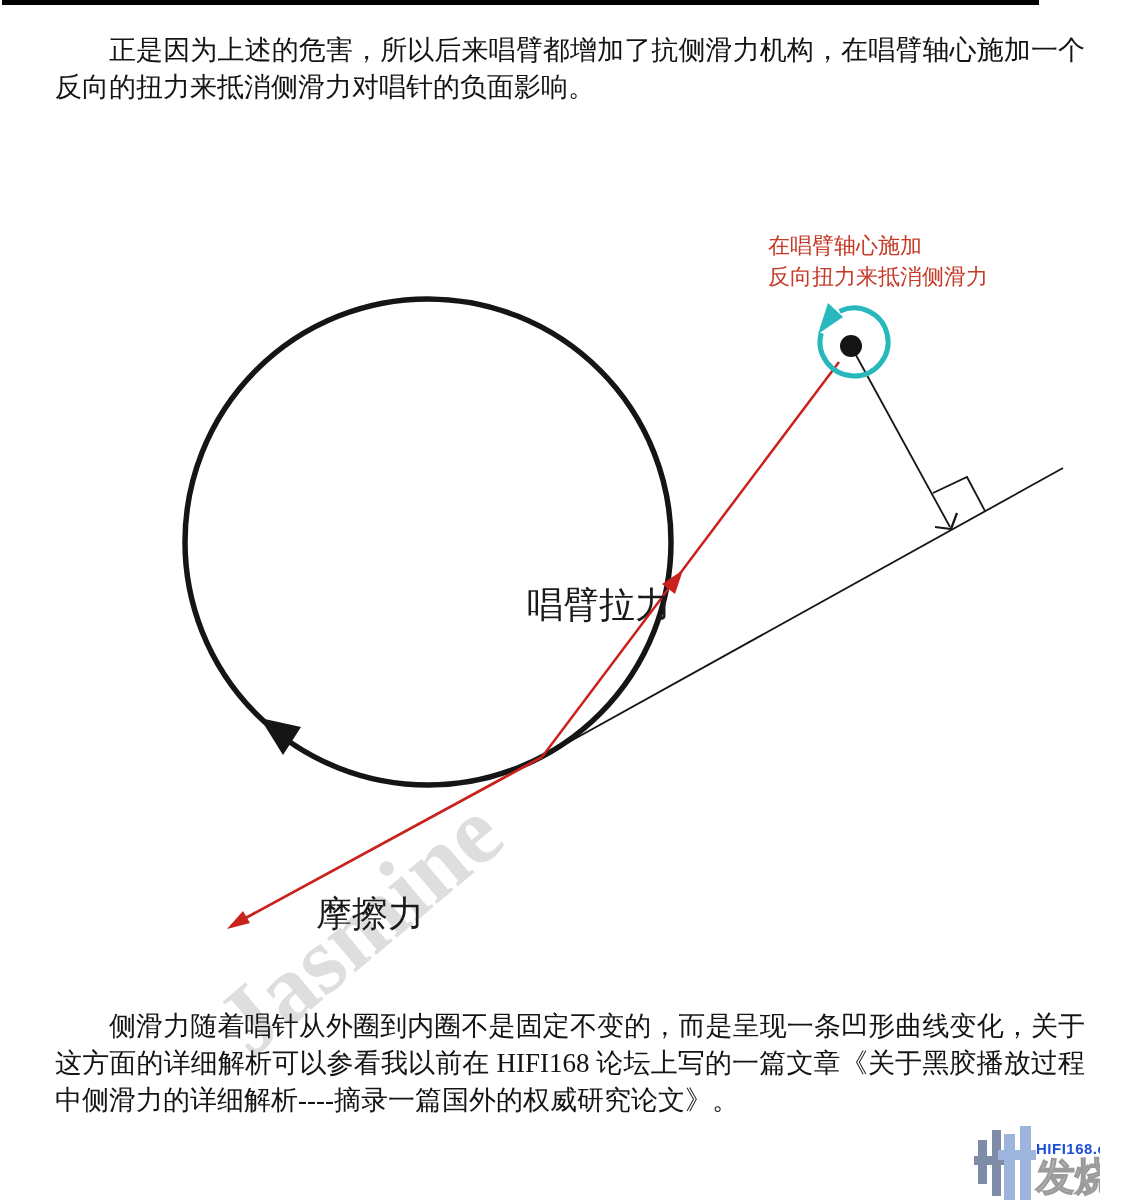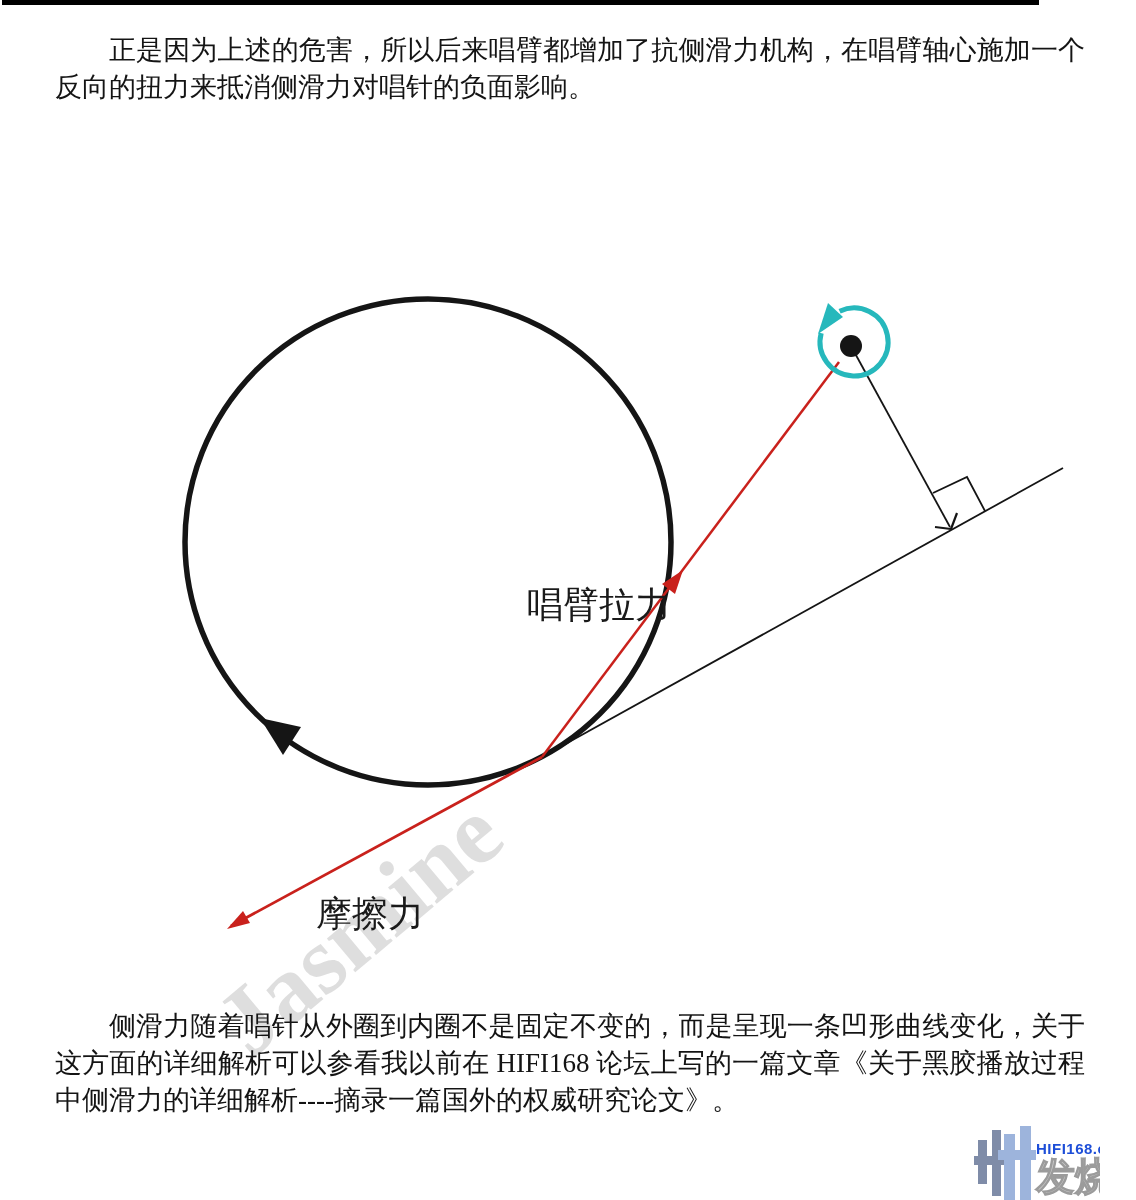--- a/index.html
+++ b/index.html
@@ -60,20 +60,22 @@
     <path d="M 935 527 L 951 529 M 957 513 L 951 529" fill="none" stroke="#151515" stroke-width="2.2"></path>
     <polyline points="933,493 967,477 985,511" fill="none" stroke="#151515" stroke-width="1.8"></polyline>
 
     <circle cx="851" cy="346" r="11" fill="#151515"></circle>
 
     <path d="M 839.6 311.2 A 34 34 0 1 1 821.2 333.2" fill="none" stroke="#26b8bc" stroke-width="5"></path>
     <polygon points="818,334 828,303 843,317" fill="#26b8bc"></polygon>
   </svg>
 
   <div class="annotation" style="color:#c63a28;">
+    <div>在唱臂轴心施加</div>
+    <div>反向扭力来抵消侧滑力</div>
   </div>
   <div class="dia-label label-armpull">唱臂拉力</div>
   <div class="dia-label label-friction">摩擦力</div>
 
   <div class="bodyblock">
     <p>侧滑力随着唱针从外圈到内圈不是固定不变的，而是呈现一条凹形曲线变化，关于这方面的详细解析可以参看我以前在 HIFI168 论坛上写的一篇文章《关于黑胶播放过程中侧滑力的详细解析----摘录一篇国外的权威研究论文》。</p>
   </div>
 
   <svg class="logo-icon" width="64" height="76" viewBox="0 0 64 76">
     <g opacity="0.9">

